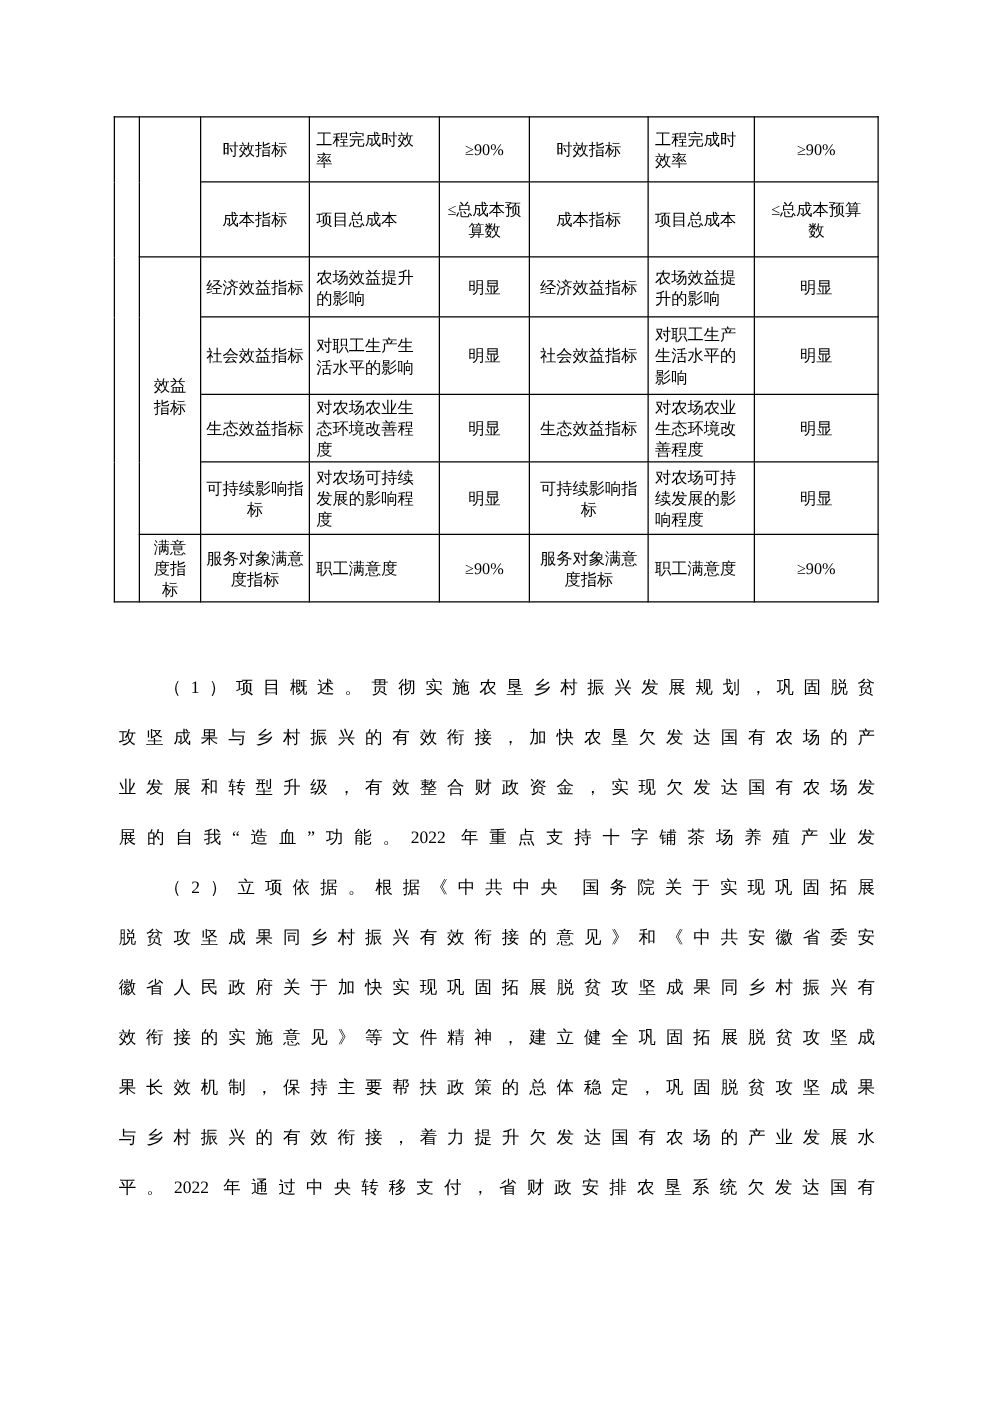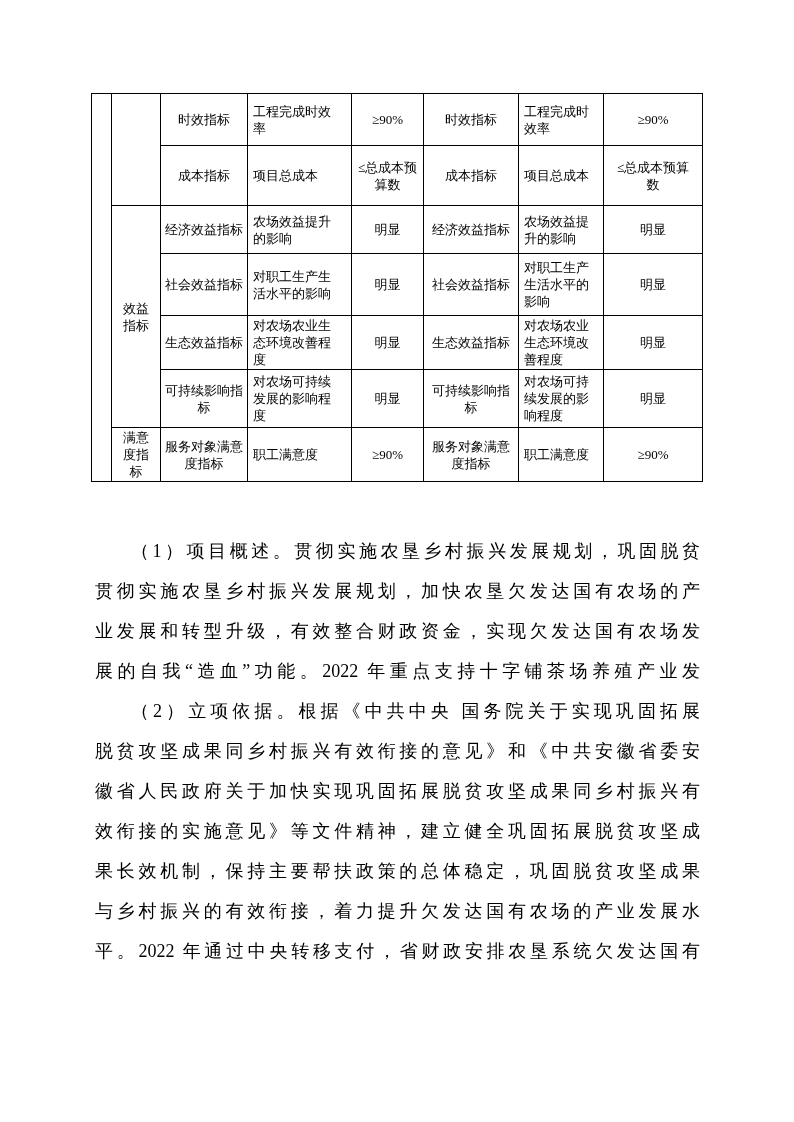--- a/index.html
+++ b/index.html
@@ -18,21 +18,21 @@
     padding:1px 2px;white-space:pre-line;overflow:hidden;
   }
   table.ptable td.al{text-align:left;padding-left:5px;padding-right:11px;}
   .heading{
     position:absolute;left:95px;right:92px;top:496px;
     font-size:21px;font-weight:bold;line-height:30px;padding-left:28px;
     letter-spacing:1px;
   }
   .paras{position:absolute;left:95px;right:94px;top:531px;}
   .pline{
-    font-size:18px;line-height:40px;height:40px;
+    font-size:14px;line-height:40px;height:40px;
     text-align:justify;text-align-last:justify;
   }
   .pline.first{text-indent:36px;}
   .pline.lastshort{text-align-last:left;}
   .pagenum{position:absolute;top:1022px;right:91px;font-size:13px;line-height:16px;text-decoration:underline;}
 </style>
 </head>
 <body>
 
 <div class="page">
@@ -132,21 +132,21 @@
 度指标</td>
           <td class="al">职工满意度</td>
           <td>≥90%</td>
         </tr>
       </tbody>
   </table>
 
 
   <div class="paras">
       <div class="pline first">（1）项目概述。贯彻实施农垦乡村振兴发展规划，巩固脱贫</div>
-      <div class="pline">贯彻实施农垦乡村振兴发展规划，加快农垦欠发达国有农场的产</div>
+      <div class="pline">攻坚成果与乡村振兴的有效衔接，加快农垦欠发达国有农场的产</div>
       <div class="pline">业发展和转型升级，有效整合财政资金，实现欠发达国有农场发</div>
       <div class="pline">展的自我“造血”功能。2022 年重点支持十字铺茶场养殖产业发</div>
       <div class="pline first">（2）立项依据。根据《中共中央 国务院关于实现巩固拓展</div>
       <div class="pline">脱贫攻坚成果同乡村振兴有效衔接的意见》和《中共安徽省委安</div>
       <div class="pline">徽省人民政府关于加快实现巩固拓展脱贫攻坚成果同乡村振兴有</div>
       <div class="pline">效衔接的实施意见》等文件精神，建立健全巩固拓展脱贫攻坚成</div>
       <div class="pline">果长效机制，保持主要帮扶政策的总体稳定，巩固脱贫攻坚成果</div>
       <div class="pline">与乡村振兴的有效衔接，着力提升欠发达国有农场的产业发展水</div>
       <div class="pline">平。2022 年通过中央转移支付，省财政安排农垦系统欠发达国有</div>
     </div>

